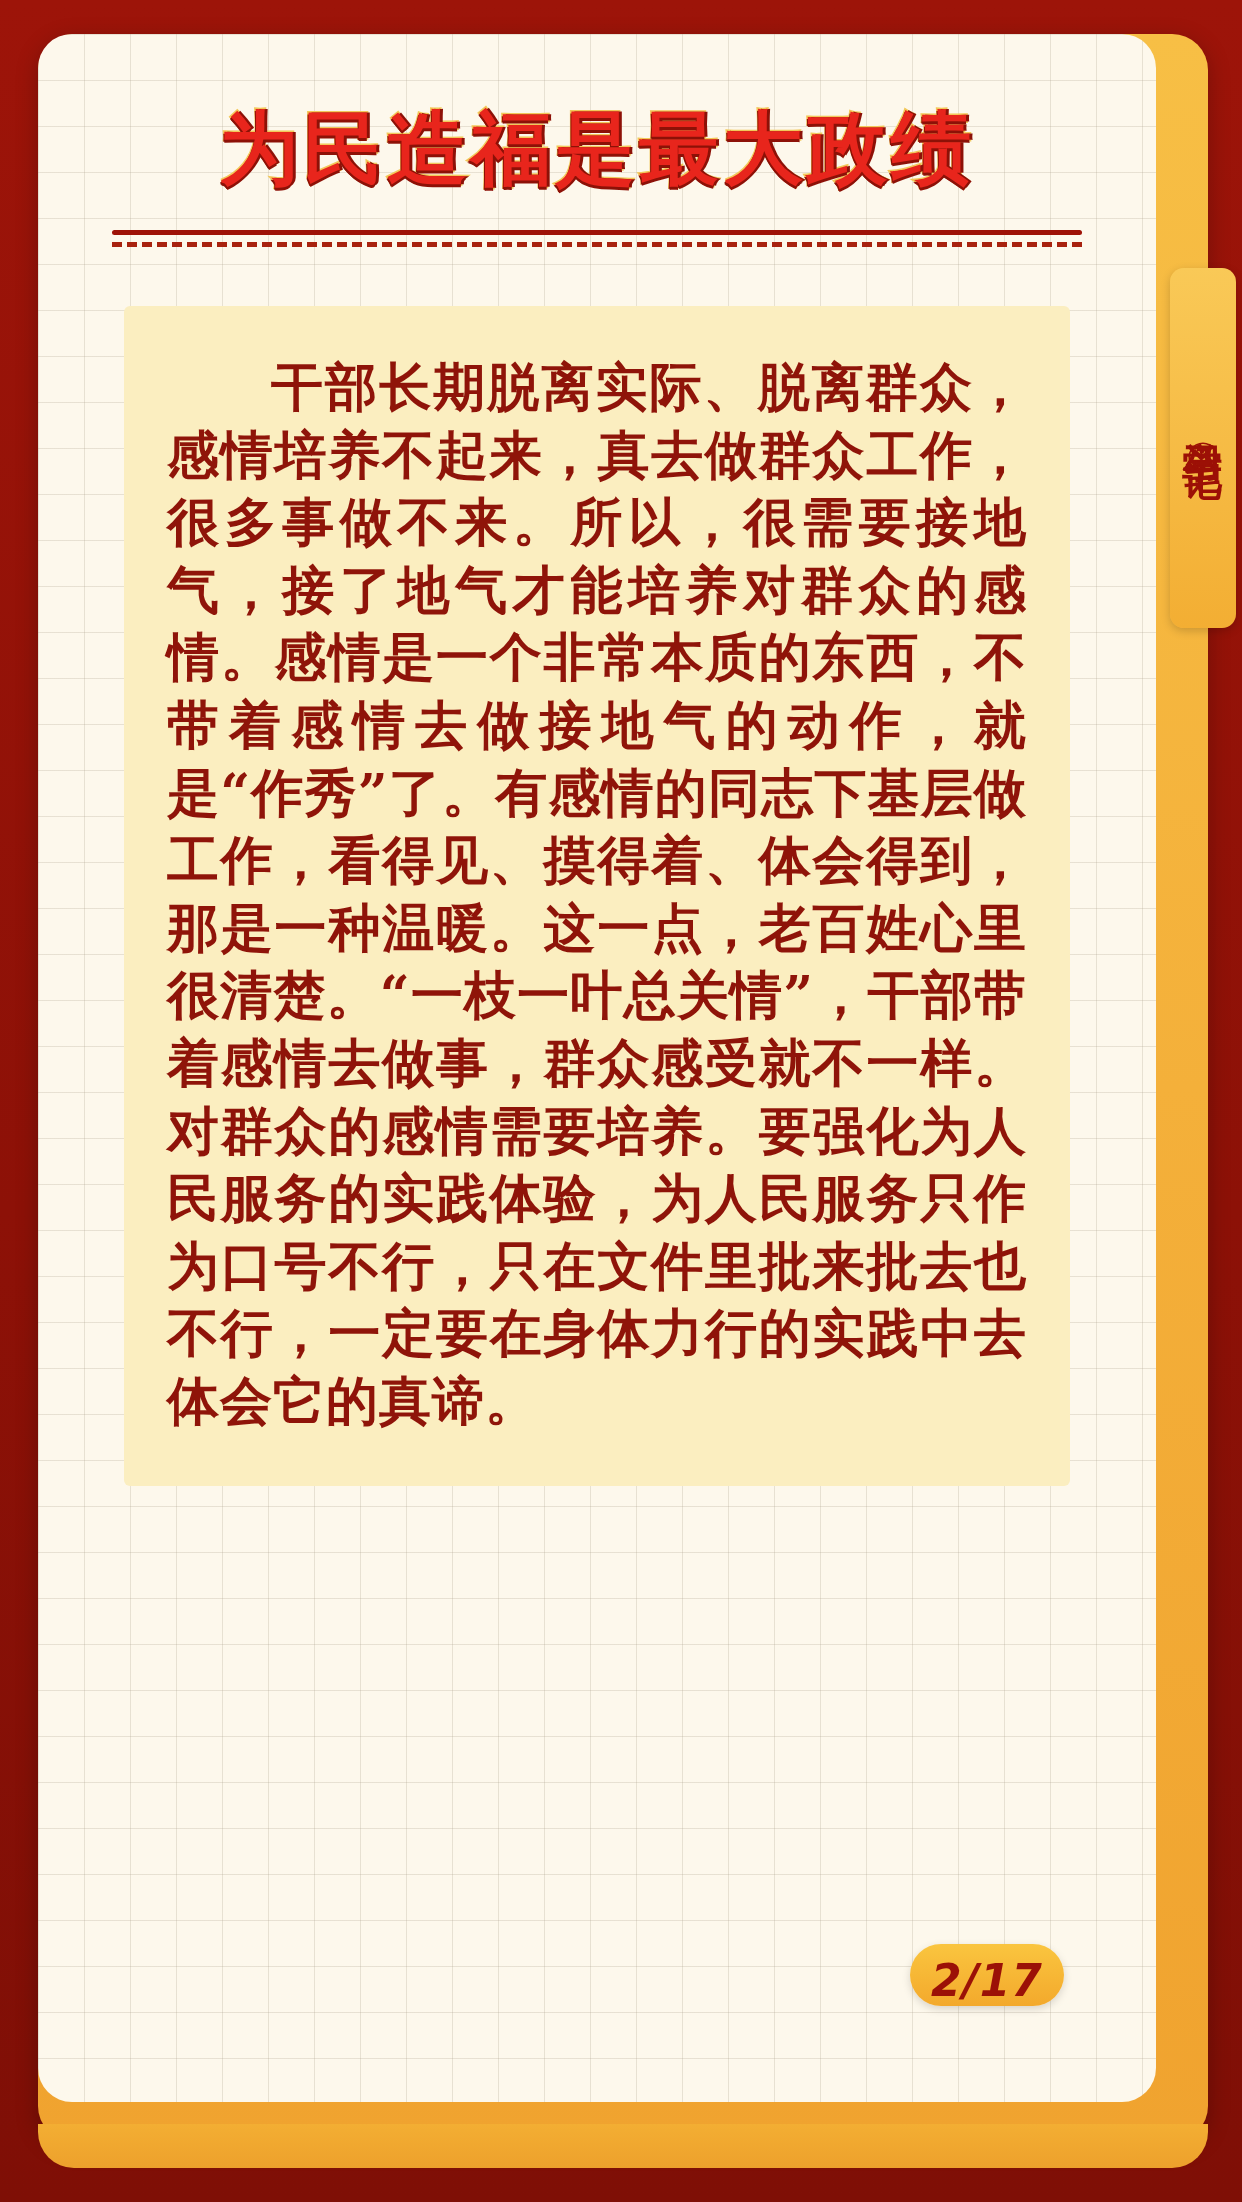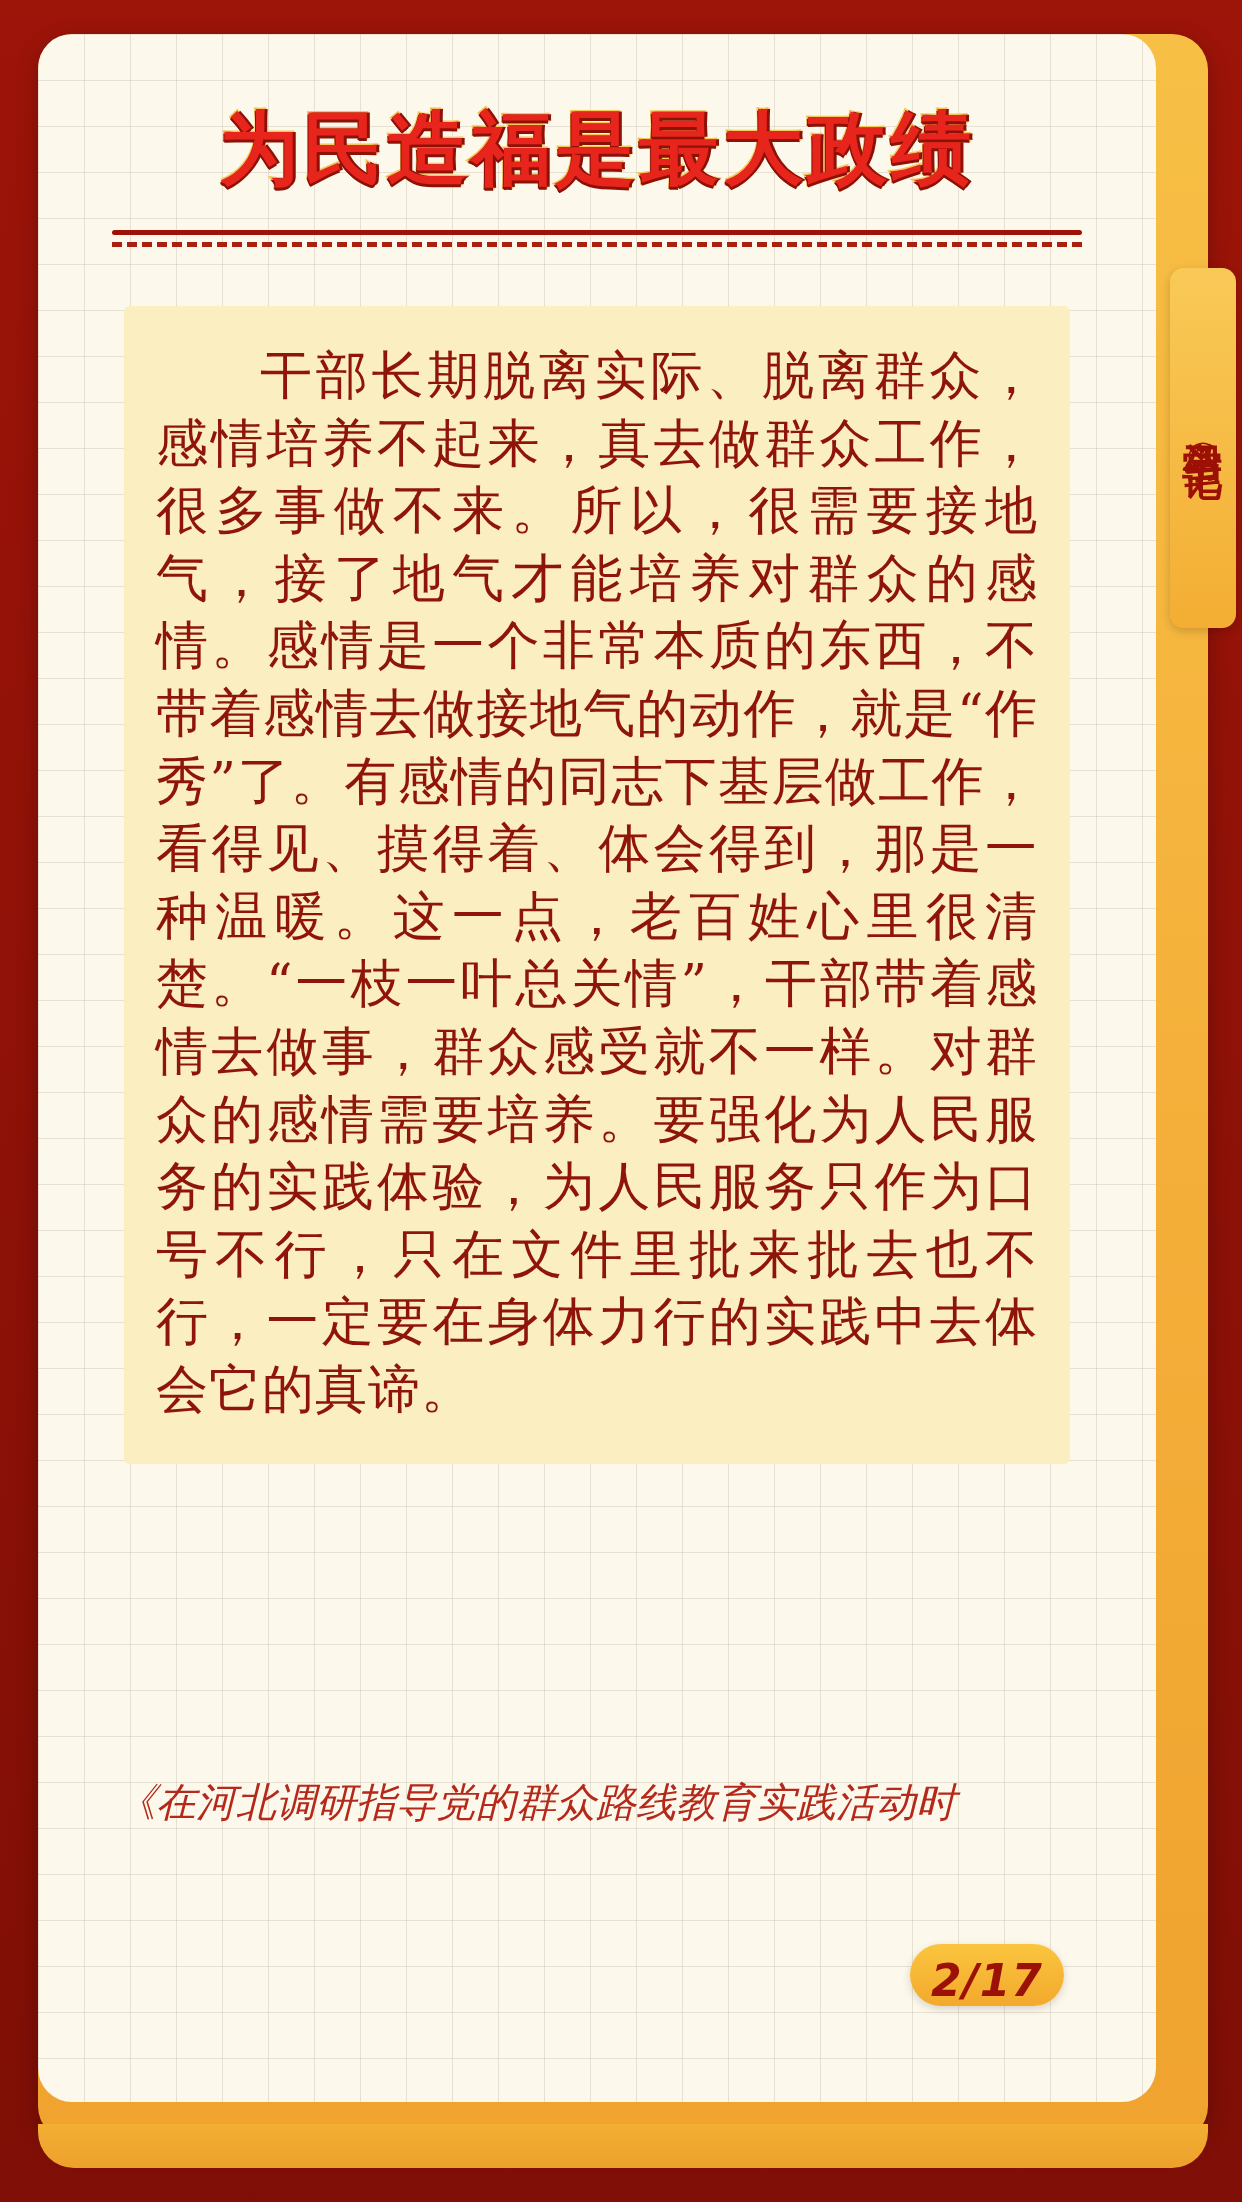--- a/index.html
+++ b/index.html
@@ -126,28 +126,28 @@
     left: 86px;
     top: 272px;
     width: 946px;
     background: #fbeec0;
     border-radius: 6px;
     padding: 30px 26px 34px 26px;
     box-sizing: border-box;
   }
   .body-text {
     font-family: "DejaVu Serif", "Liberation Serif", serif;
-    font-weight: normal;
+    font-weight: bold;
     font-size: 52px;
     line-height: 1.30;
     color: #8f1409;
     text-align: justify;
     text-justify: inter-character;
     text-indent: 104px;
-    margin: 6px;
+    margin: 17px;
     letter-spacing: 1px;
   }
 
   
   .source {
     position: absolute;
     left: 78px;
     top: 1740px;
     width: 960px;
     font-family: "DejaVu Serif", "Liberation Serif", serif;
@@ -208,21 +208,20 @@
     <div class="divider">
       <div class="solid"></div>
       <div class="dashed"></div>
     </div>
 
     <div class="body-box">
       <p class="body-text">干部长期脱离实际、脱离群众，感情培养不起来，真去做群众工作，很多事做不来。所以，很需要接地气，接了地气才能培养对群众的感情。感情是一个非常本质的东西，不带着感情去做接地气的动作，就是“作秀”了。有感情的同志下基层做工作，看得见、摸得着、体会得到，那是一种温暖。这一点，老百姓心里很清楚。“一枝一叶总关情”，干部带着感情去做事，群众感受就不一样。对群众的感情需要培养。要强化为人民服务的实践体验，为人民服务只作为口号不行，只在文件里批来批去也不行，一定要在身体力行的实践中去体会它的真谛。</p>
     </div>
 
     <div class="source">
-      <span>《在河北调研指导党的群众路线教育实践活动时</span>
     </div>
 
     <div class="page-badge">
       <span>2/17</span>
     </div>
 
   </div>
 
   <div class="side-tab">
     <div class="side-tab-text">学习笔记③</div>

